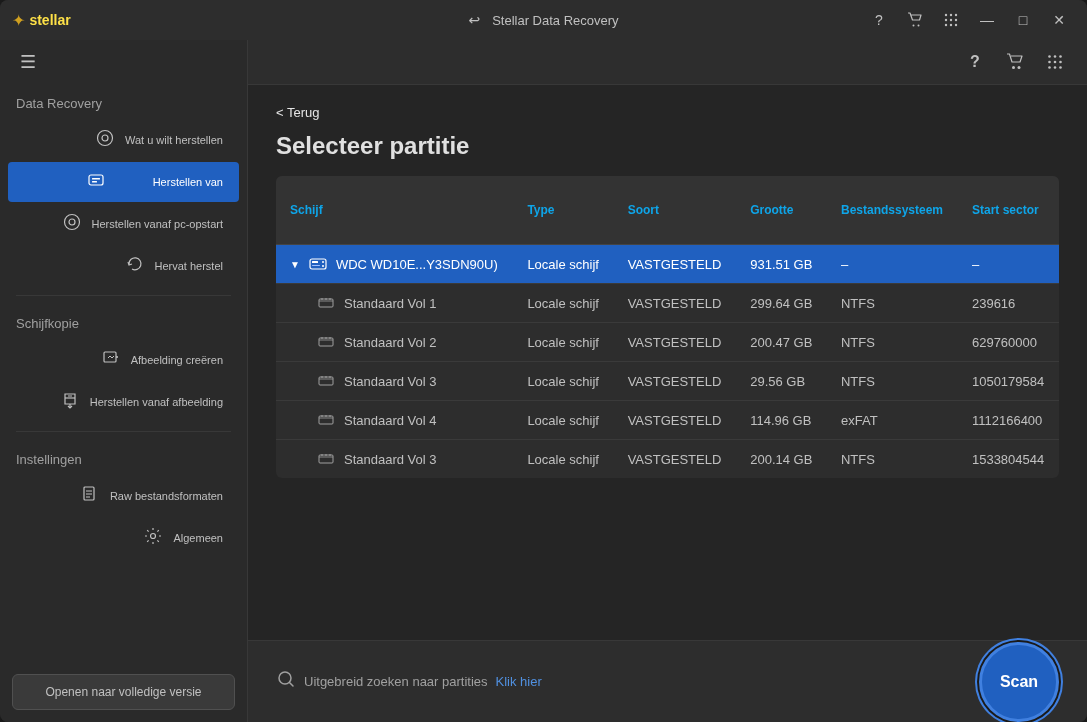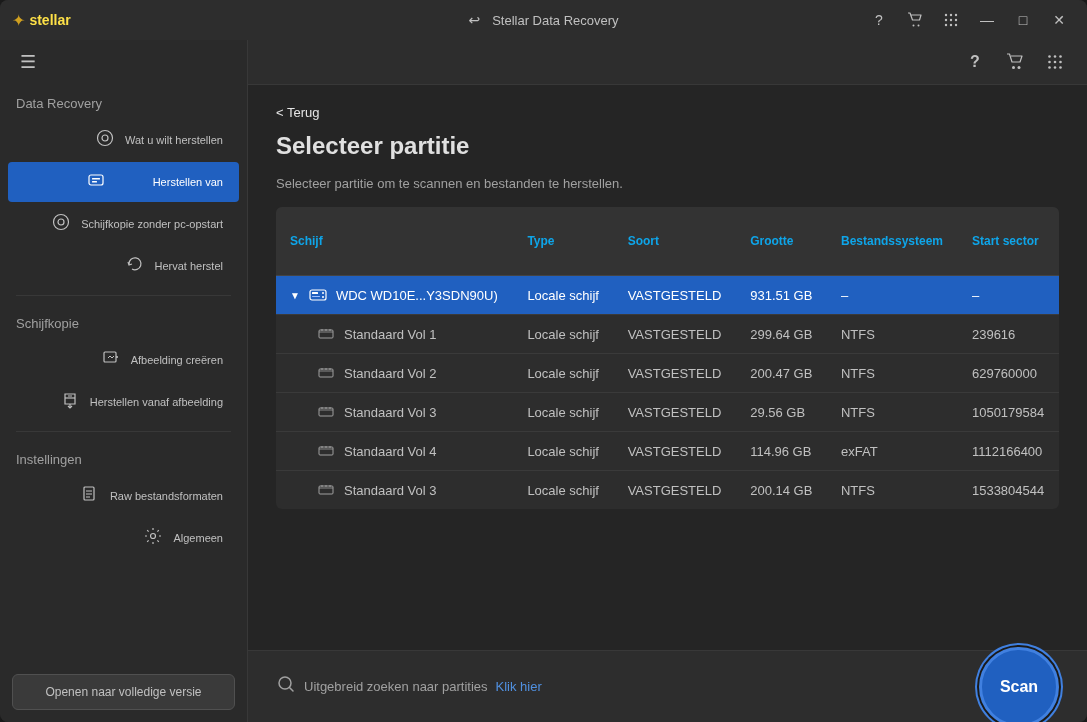--- a/index.html
+++ b/index.html
@@ -296,21 +296,21 @@
     }
 
     .cell-name {
       display: flex;
       align-items: center;
       gap: 8px;
     }
 
     
     .bottom-bar {
-      height: 72px;
+      height: 82px;
       background: #2d2d2d;
       border-top: 1px solid #383838;
       display: flex;
       align-items: center;
       justify-content: space-between;
       padding: 0 28px;
       flex-shrink: 0;
     }
 
     .search-partitions {
@@ -426,21 +426,21 @@
         <span>Herstellen van</span>
       </div>
 
       <div class="sidebar-item">
         <span class="sidebar-icon">
           <svg width="18" height="18" viewBox="0 0 18 18" fill="none" xmlns="http://www.w3.org/2000/svg">
             <circle cx="9" cy="9" r="7.5" stroke="#c0c0c0" stroke-width="1.2"></circle>
             <circle cx="9" cy="9" r="3" stroke="#c0c0c0" stroke-width="1.2"></circle>
           </svg>
         </span>
-        <span>Schijfkopie zonder pc-opstart</span>
+        <span>Herstellen vanaf pc-opstart</span>
       </div>
 
       <div class="sidebar-item">
         <span class="sidebar-icon">
           <svg width="18" height="18" viewBox="0 0 18 18" fill="none" xmlns="http://www.w3.org/2000/svg">
             <path d="M3 9 A6 6 0 1 1 6 14" stroke="#c0c0c0" stroke-width="1.2" fill="none"></path>
             <polyline points="2,7 3,10 6,9" stroke="#c0c0c0" stroke-width="1.2" fill="none"></polyline>
           </svg>
         </span>
         <span>Hervat herstel</span>
@@ -530,21 +530,20 @@
             <circle cx="3.5" cy="14.5" r="1.3"></circle>
               <circle cx="9" cy="14.5" r="1.3"></circle>
               <circle cx="14.5" cy="14.5" r="1.3"></circle>
           </svg>
         </button>
       </div>
 
       <div class="content-area">
         <div class="back-link">&lt; Terug</div>
         <h1 class="page-title">Selecteer partitie</h1>
-        <p class="subtitle">Selecteer partitie om te scannen en bestanden te herstellen.</p>
 
         <table class="partition-table">
           <thead>
             <tr>
               <th>Schijf</th>
               <th>Type</th>
               <th>Soort</th>
               <th>Grootte</th>
               <th>Bestandssysteem</th>
               <th>Start sector</th>

